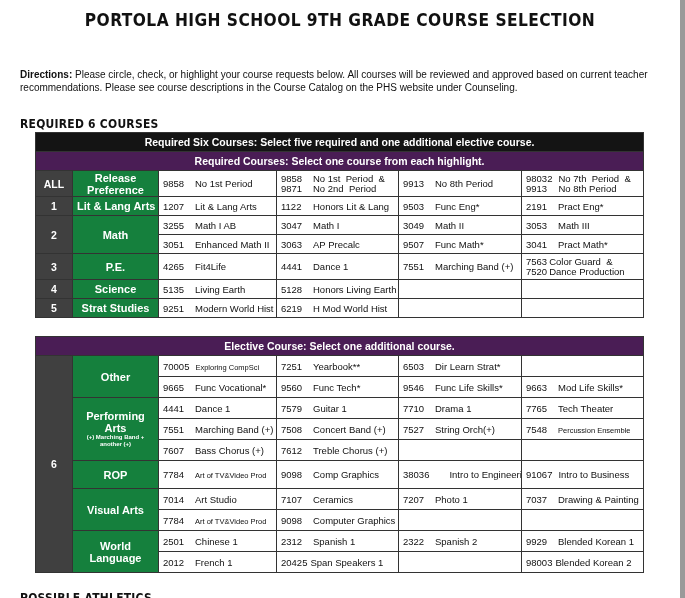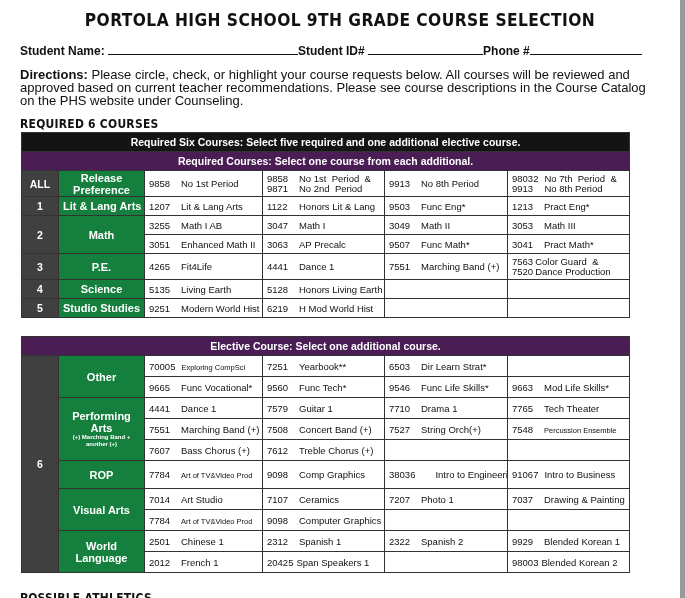--- a/index.html
+++ b/index.html
@@ -9,92 +9,87 @@
   }
   .page { position:absolute; left:0; top:0; width:680px; height:524px; background:#fff; }
   .scrollbar { position:absolute; left:680px; top:0; width:5px; height:598px; background:#9a9a9a; }
   .title {
     position:absolute; left:0; width:680px; top:9px; text-align:center;
     font-family:"DejaVu Sans", sans-serif; font-weight:bold; font-size:18px;
     letter-spacing:0.5px; transform:scaleX(0.86); transform-origin:center; color:#111;
   }
   .fields { position:absolute; left:20px; top:43px; font-size:12px; font-weight:bold; white-space:nowrap; }
   .fields .blank { display:inline-block; border-bottom:1px solid #111; height:11px; vertical-align:baseline; }
-  .directions { position:absolute; left:20px; top:68px; width:640px; font-size:13px; line-height:13px; }
+  .directions { position:absolute; left:20px; top:68px; width:640px; font-size:10px; line-height:13px; }
   .directions b { font-weight:bold; }
   .section-h {
     position:absolute; left:20px; font-family:"DejaVu Sans", sans-serif; font-weight:bold;
     font-size:12.5px; transform:scaleX(0.86); transform-origin:left; letter-spacing:0.3px;
   }
   table.grid {
-    position:absolute; left:21px; border-collapse:collapse; table-layout:fixed;
+    position:absolute; left:35px; border-collapse:collapse; table-layout:fixed;
     font-size:9.5px; width:608px;
   }
   table.grid td { border:1.5px solid #333; padding:0 4px; height:18px; white-space:nowrap; overflow:hidden; vertical-align:middle; }
   td.black-hdr { background:#141414; color:#fff; font-weight:bold; text-align:center; font-size:10.5px; height:18px; }
   td.purple-hdr { background:#4a1d55; color:#fff; font-weight:bold; text-align:center; font-size:10.5px; height:18px; }
   td.pnum { background:#404040; color:#fff; font-weight:bold; text-align:center; font-size:10.5px; }
   td.plabel { background:#15803d; color:#fff; font-weight:bold; text-align:center; font-size:11px; line-height:12px; }
   td.cell { background:#fff; color:#111; }
   td.cell .code { display:inline-block; min-width:26px; margin-right:6px; }
   .sm { font-size:7.5px; }
   .tiny { font-size:6px; font-weight:bold; line-height:7px; display:block; }
   .two { line-height:10px; display:inline-block; vertical-align:middle; }
 </style>
 </head>
 <body>
 
 <div class="page">
   <div class="title">PORTOLA HIGH SCHOOL 9TH GRADE COURSE SELECTION</div>
 
-  <div class="fields">
-    <span>Student Name:</span>
-    <span class="blank" style="width:190px"></span><span>Student ID#</span>
-    <span class="blank" style="width:115px"></span><span>Phone #</span><span class="blank" style="width:112px"></span>
-  </div>
 
   <div class="directions"><b>Directions:</b><span> Please circle, check, or highlight your course requests below. All courses will be reviewed and approved based on current teacher recommendations. Please see course descriptions in the Course Catalog on the PHS website under Counseling.</span></div>
 
   <div class="section-h" style="top:116px">REQUIRED 6 COURSES</div>
 
   <table class="grid" style="top:132px">
     <colgroup>
         <col style="width:37px">
         <col style="width:86px">
         <col style="width:118px">
         <col style="width:122px">
         <col style="width:123px">
         <col style="width:122px">
       </colgroup>
     <tbody>
         <tr>
           <td colspan="6" class="black-hdr">Required Six Courses: Select five required and one additional elective course.</td>
         </tr>
     <tr>
-          <td colspan="6" class="purple-hdr">Required Courses: Select one course from each additional.</td>
+          <td colspan="6" class="purple-hdr">Required Courses: Select one course from each highlight.</td>
         </tr>
     <tr style="height:26px">
       <td class="pnum">ALL</td>
       <td class="plabel" style="white-space:normal">Release Preference</td>
       <td class="cell"><span class="code">9858</span><span>No 1st Period</span></td>
       <td class="cell"><span class="code two" style="white-space:pre">9858
 9871</span><span class="two" style="white-space:pre">No 1st  Period  &amp;
 No 2nd  Period</span></td>
       <td class="cell"><span class="code">9913</span><span>No 8th Period</span></td>
       <td class="cell"><span class="code two" style="white-space:pre">98032
 9913</span><span class="two" style="white-space:pre">No 7th  Period  &amp;
 No 8th Period</span></td>
     </tr>
     <tr>
       <td class="pnum">1</td>
       <td class="plabel">Lit &amp; Lang Arts</td>
       <td class="cell"><span class="code">1207</span><span>Lit &amp; Lang Arts</span></td>
       <td class="cell"><span class="code">1122</span><span>Honors Lit &amp; Lang</span></td>
       <td class="cell"><span class="code">9503</span><span>Func Eng*</span></td>
-      <td class="cell"><span class="code">1213</span><span>Pract Eng*</span></td>
+      <td class="cell"><span class="code">2191</span><span>Pract Eng*</span></td>
     </tr>
     <tr>
       <td class="pnum" rowspan="2">2</td>
       <td class="plabel" rowspan="2">Math</td>
       <td class="cell"><span class="code">3255</span><span>Math I AB</span></td>
       <td class="cell"><span class="code">3047</span><span>Math I</span></td>
       <td class="cell"><span class="code">3049</span><span>Math II</span></td>
       <td class="cell"><span class="code">3053</span><span>Math III</span></td>
     </tr>
     <tr>
@@ -116,21 +111,21 @@
     <tr>
       <td class="pnum">4</td>
       <td class="plabel">Science</td>
       <td class="cell"><span class="code">5135</span><span>Living  Earth</span></td>
       <td class="cell"><span class="code">5128</span><span>Honors Living Earth</span></td>
       <td class="cell"></td>
       <td class="cell"></td>
     </tr>
     <tr>
       <td class="pnum">5</td>
-      <td class="plabel">Studio Studies</td>
+      <td class="plabel">Strat Studies</td>
       <td class="cell"><span class="code">9251</span><span>Modern World Hist</span></td>
       <td class="cell"><span class="code">6219</span><span>H Mod World Hist</span></td>
       <td class="cell"></td>
       <td class="cell"></td>
     </tr>
   </tbody>
     </table>
 
   <table class="grid" style="top:336px">
     <colgroup>

